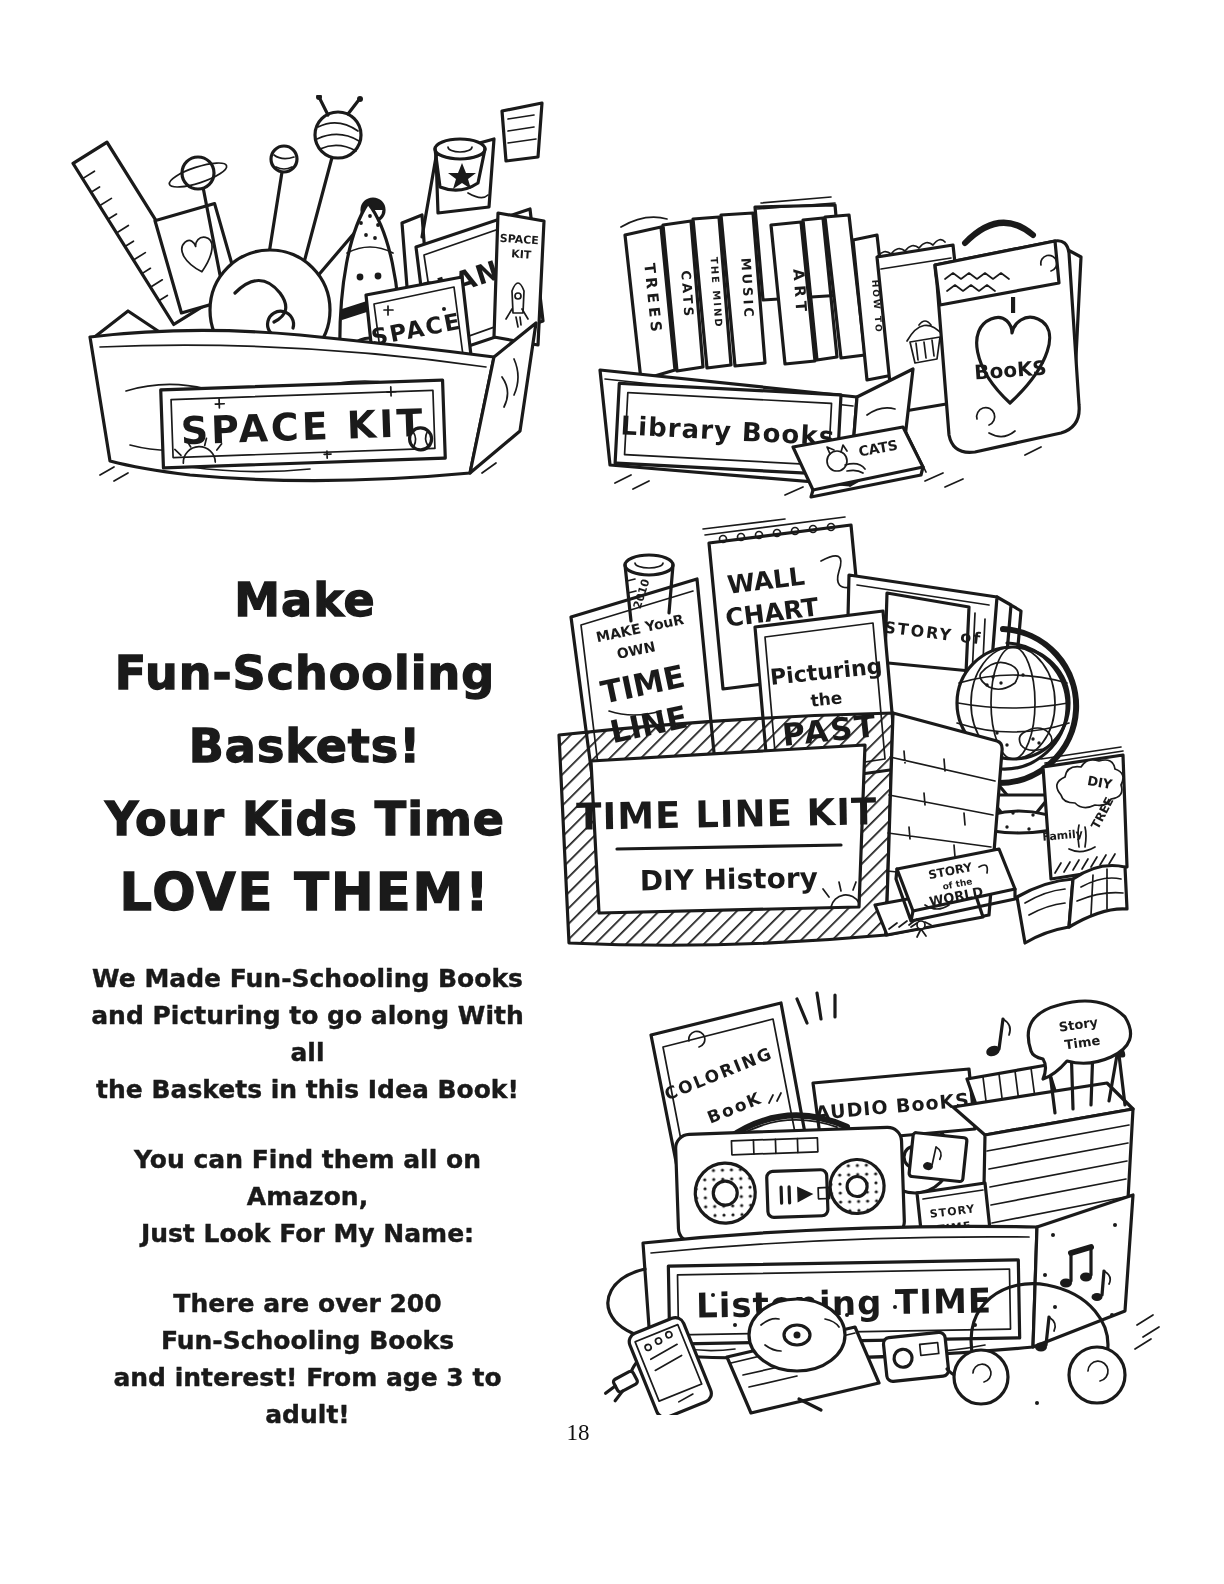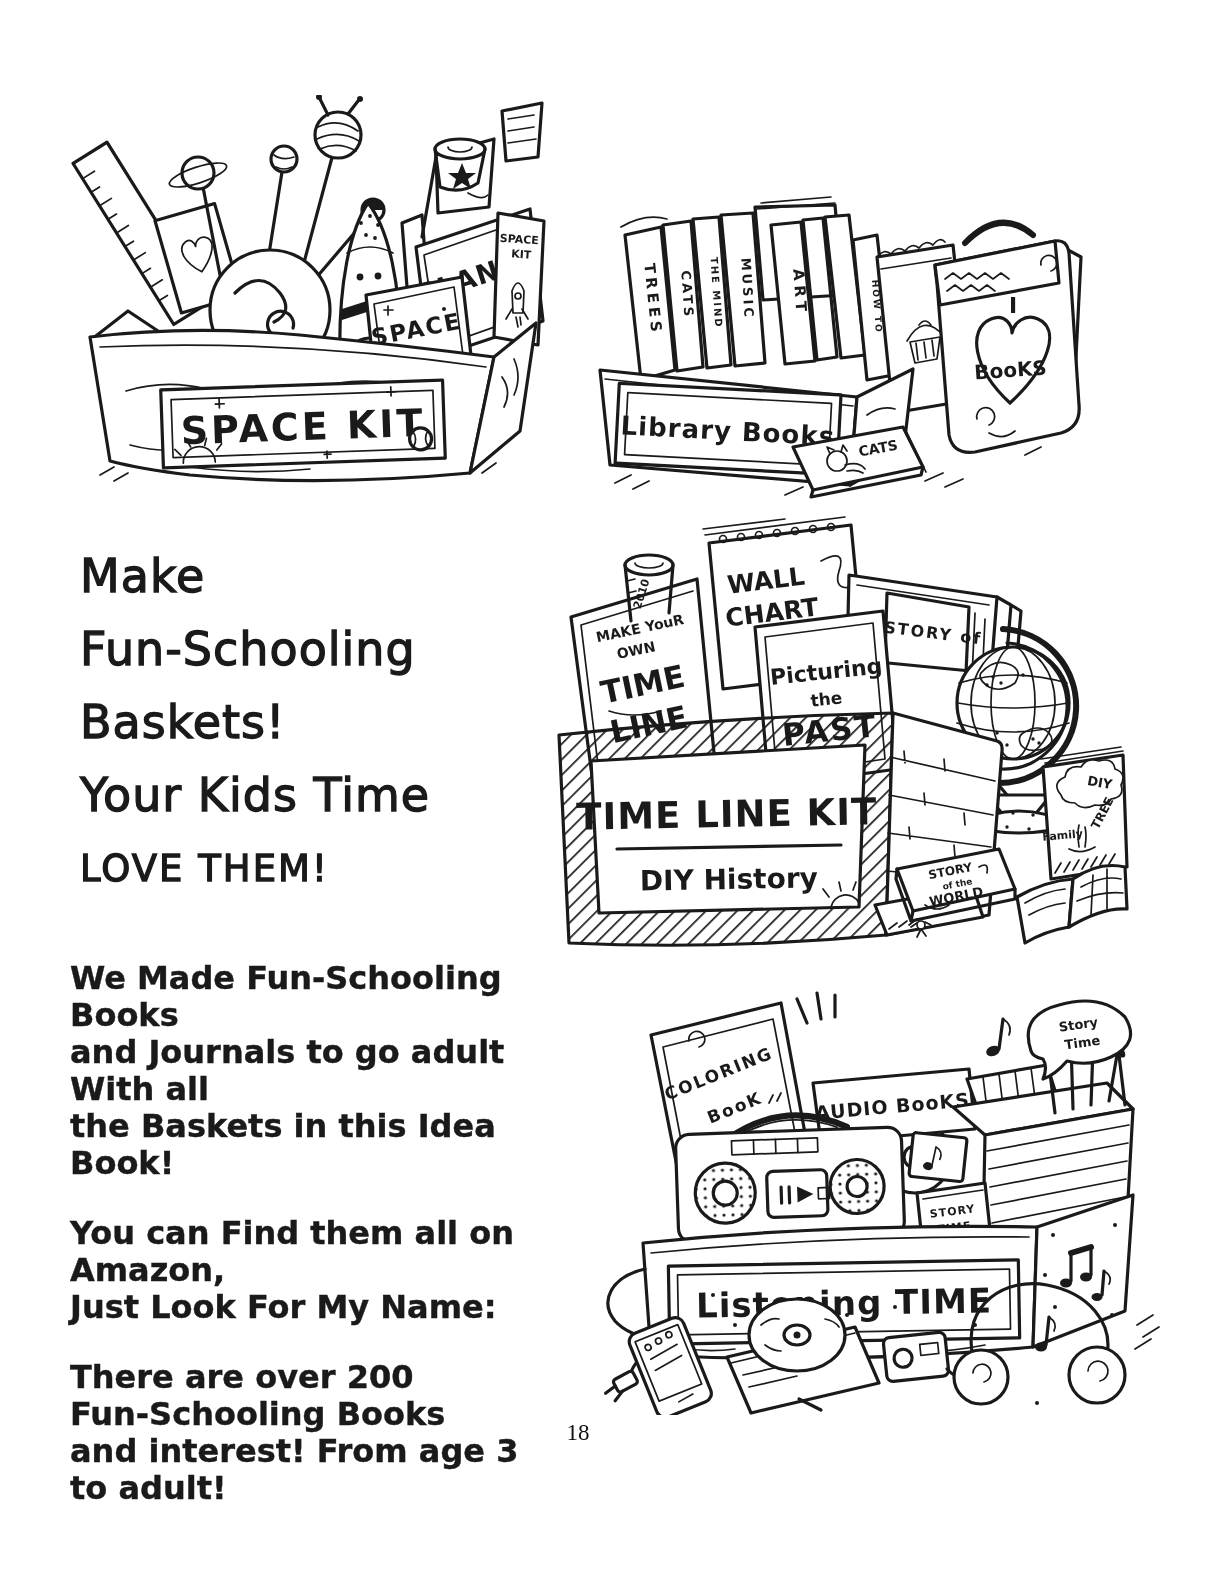--- a/index.html
+++ b/index.html
@@ -4,26 +4,26 @@
 <style>
   *{margin:0;padding:0;box-sizing:border-box}
   html,body{background:#fff}
   .page{position:relative;width:1224px;height:1584px;background:#fff;overflow:hidden;
         font-family:"DejaVu Sans",sans-serif;color:#1a1a1a}
   .illus{position:absolute}
   .space-kit{left:70px;top:95px;width:495px;height:400px}
   .library-books{left:585px;top:165px;width:510px;height:340px}
   .timeline-kit{left:545px;top:495px;width:595px;height:465px}
   .listening-time{left:585px;top:985px;width:575px;height:430px}
-  .heading{position:absolute;left:80px;top:540px;width:450px;text-align:left;
-           font-weight:400;font-size:46px;line-height:73px;letter-spacing:1px;
+  .heading{position:absolute;left:80px;top:564px;width:450px;text-align:center;
+           font-weight:700;font-size:46px;line-height:73px;letter-spacing:1px;
            -webkit-text-stroke:1.3px #1a1a1a}
-  .heading .big{font-size:37px;letter-spacing:2px}
-  .bodytext{position:absolute;left:70px;top:960px;width:475px;
-            font-weight:700;font-size:32px;line-height:37px;-webkit-text-stroke:0.4px #1a1a1a}
+  .heading .big{font-size:51px;letter-spacing:2px}
+  .bodytext{position:absolute;left:70px;top:960px;width:475px;text-align:center;
+            font-weight:700;font-size:25px;line-height:37px;-webkit-text-stroke:0.4px #1a1a1a}
   .bodytext .para{margin-bottom:33px}
   .pageno{position:absolute;left:-34px;top:1420px;width:1224px;text-align:center;
           font-family:"Liberation Serif",serif;font-size:23px;color:#111}
   
   .s{stroke:#1a1a1a;stroke-width:3.2;fill:none;stroke-linecap:round;stroke-linejoin:round}
   .sw{stroke:#1a1a1a;stroke-width:3.2;fill:#fff;stroke-linecap:round;stroke-linejoin:round}
   .thin{stroke-width:1.7}
   .th{stroke-width:6}
   .fillk{fill:#1a1a1a;stroke:none}
   svg text{font-family:"DejaVu Sans",sans-serif;font-weight:700;fill:#1a1a1a;stroke:none}
@@ -386,21 +386,21 @@
     <g>
       <path class="sw" d="M472,402 Q500,386 528,384 L524,432 Q500,436 480,448 Z"></path>
       <path class="sw" d="M528,384 Q554,366 580,372 L582,414 Q558,412 524,432 Z"></path>
       <path class="s thin" d="M536,392 Q558,380 576,384 M532,406 Q556,396 578,398 M548,380 L546,420 M562,374 L562,414 M480,408 Q500,396 520,394 M484,420 Q502,410 520,408"></path>
     </g>
   </svg>
 
   <div class="bodytext">
     <div class="para">
       <div>We Made Fun-Schooling Books</div>
-      <div>and Journals to go adult With all</div>
+      <div>and Picturing to go along With all</div>
       <div>the Baskets in this Idea Book!</div>
     </div>
     <div class="para">
       <div>You can Find them all on Amazon,</div>
       <div>Just Look For My Name:</div>
     </div>
     <div class="para">
       <div>There are over 200</div>
       <div>Fun-Schooling Books</div>
       <div>and interest! From age 3 to adult!</div>

